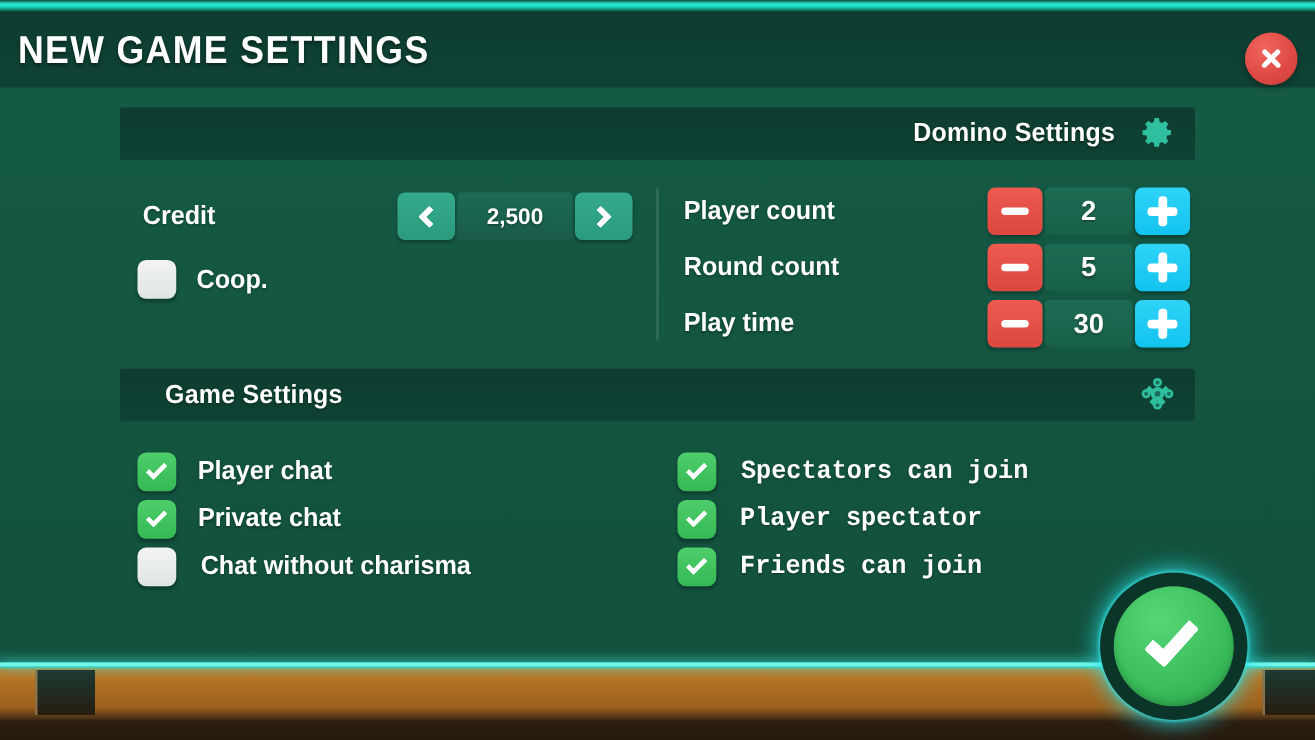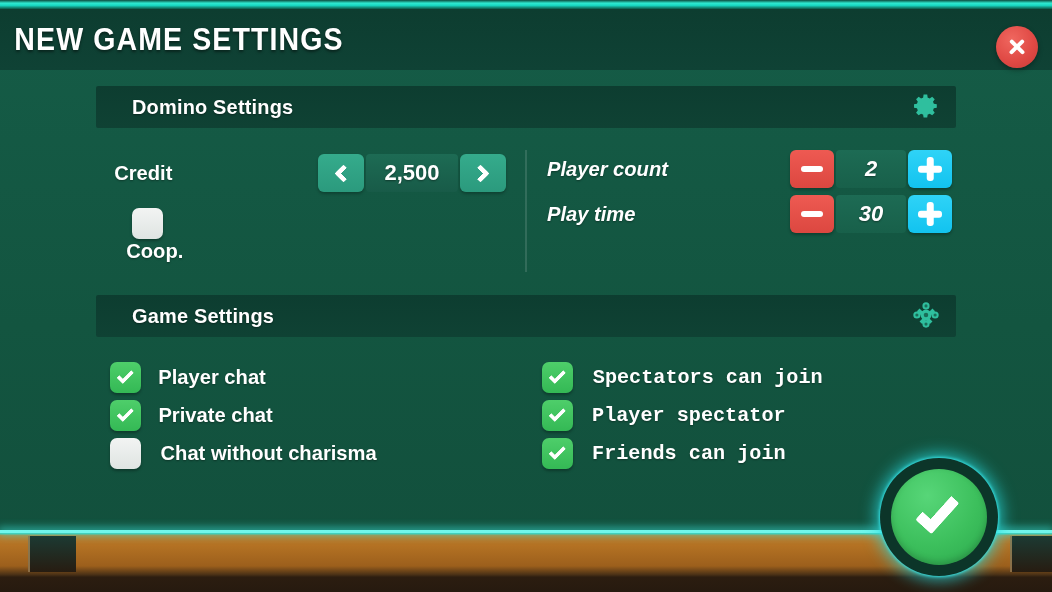--- a/index.html
+++ b/index.html
@@ -92,28 +92,28 @@
     width: 46px; height: 38px; border-radius: 6px;
     background: linear-gradient(180deg, #35ab8c 0%, #2b9a7d 100%);
     display: flex; align-items: center; justify-content: center;
     cursor: pointer; box-shadow: 0 2px 3px rgba(0,0,0,0.25);
   }
   .credit-value {
     width: 92px; height: 38px; margin: 0 2px;
     background: linear-gradient(180deg, #1d6b54 0%, #185b48 100%);
     border-radius: 4px;
     display: flex; align-items: center; justify-content: center;
-    color: #ffffff; font-size: 22px; font-weight: bold;
+    color: #ffffff; font-size: 18px; font-weight: bold;
     text-shadow: 0 1px 2px rgba(0,0,0,0.4);
   }
   .chev { width: 13px; height: 13px; border-top: 5px solid #fff; border-right: 5px solid #fff; border-radius: 2px; }
   .chev.left  { transform: rotate(-135deg); margin-left: 5px; }
   .chev.right { transform: rotate(45deg);  margin-right: 5px; }
 
-  .coop-row { position: absolute; left: 14px; top: 66px; display: flex; align-items: center; flex-direction: column; }
+  .coop-row { position: absolute; left: 14px; top: 66px; display: flex; align-items: center; }
 
   .checkbox {
     width: 31px; height: 31px; border-radius: 7px; flex: 0 0 auto;
     box-shadow: 0 2px 3px rgba(0,0,0,0.3);
     cursor: pointer;
     display: flex; align-items: center; justify-content: center;
   }
   .checkbox.off { background: linear-gradient(180deg, #f2f4f3 0%, #dfe4e2 100%); }
   .checkbox.on  { background: linear-gradient(180deg, #4ece6a 0%, #34b955 100%); }
   .tick { width: 16px; height: 9px; border-left: 4.5px solid #fff; border-bottom: 4.5px solid #fff;
@@ -122,21 +122,21 @@
     margin-left: 15px; color: #ffffff; font-size: 21px; font-weight: bold;
     transform: scaleX(0.96); text-shadow: 0 1px 2px rgba(0,0,0,0.35); white-space: nowrap;
   }
 
   .vdivider {
     position: absolute; left: 429px; top: 8px; width: 2px; height: 122px;
     background: rgba(255,255,255,0.13);
   }
 
   .counters { position: absolute; left: 446px; top: 8px; }
-  .counter-row { display: flex; align-items: center; height: 38px; margin-bottom: 7px; font-style: italic; }
+  .counter-row { display: flex; align-items: center; height: 38px; margin-bottom: 7px; }
   .counter-row .row-label { width: 248px; font-size: 21px; }
   .btn-minus, .btn-plus {
     width: 44px; height: 38px; border-radius: 6px;
     display: flex; align-items: center; justify-content: center;
     cursor: pointer; box-shadow: 0 2px 3px rgba(0,0,0,0.28);
   }
   .btn-minus { background: linear-gradient(180deg, #ee5a52 0%, #dc4740 100%); }
   .btn-plus  { background: linear-gradient(180deg, #2fd3f7 0%, #12c3ef 100%); }
   .sign-h { width: 22px; height: 6px; border-radius: 3px; background: #ffffff; }
   .sign-plus { position: relative; width: 24px; height: 24px; }
@@ -207,21 +207,21 @@
 
   <div class="titlebar">
     <div class="title-text">NEW GAME SETTINGS</div>
     <div class="close-btn">
       <div class="close-x"></div>
     </div>
   </div>
 
   <div class="content">
 
-    <div class="section-header" style="top:16px;">
+    <div class="section-header" style="top:16px;text-align:right;">
       <div class="section-title">Domino Settings</div>
       <div class="gear">
         <svg viewBox="0 0 32 32" width="30" height="30">
           <path fill="#2fbf9e" d="M16 10.3a5.7 5.7 0 100 11.4 5.7 5.7 0 000-11.4zm0 8.4a2.7 2.7 0 110-5.4 2.7 2.7 0 010 5.4z"></path>
           <path fill="#2fbf9e" d="M28 18.2v-4.4l-3.6-.6a9 9 0 00-1-2.4l2.1-3-3.1-3.1-3 2.1a9 9 0 00-2.4-1L16.4 2h-4.4l-.6 3.8a9 9 0 00-2.4 1l-3-2.1-3.1 3.1 2.1 3a9 9 0 00-1 2.4L.4 13.8v4.4l3.6.6a9 9 0 001 2.4l-2.1 3 3.1 3.1 3-2.1a9 9 0 002.4 1l.6 3.6h4.4l.6-3.6a9 9 0 002.4-1l3 2.1 3.1-3.1-2.1-3a9 9 0 001-2.4l3.6-.6z" transform="translate(1.8 0.9) scale(0.88)"></path>
         </svg>
       </div>
     </div>
 
     <div class="domino-body">
@@ -250,20 +250,30 @@
           <div class="row-label">Player count</div>
           <div class="btn-minus">
             <span class="sign-h"></span>
           </div>
           <div class="counter-value">2</div>
           <div class="btn-plus">
             <span class="sign-plus"></span>
           </div>
         </div>
 
+        <div class="counter-row">
+          <div class="row-label">Round count</div>
+          <div class="btn-minus">
+            <span class="sign-h"></span>
+          </div>
+          <div class="counter-value">5</div>
+          <div class="btn-plus">
+            <span class="sign-plus"></span>
+          </div>
+        </div>
 
         <div class="counter-row">
           <div class="row-label">Play time</div>
           <div class="btn-minus">
             <span class="sign-h"></span>
           </div>
           <div class="counter-value">30</div>
           <div class="btn-plus">
             <span class="sign-plus"></span>
           </div>

